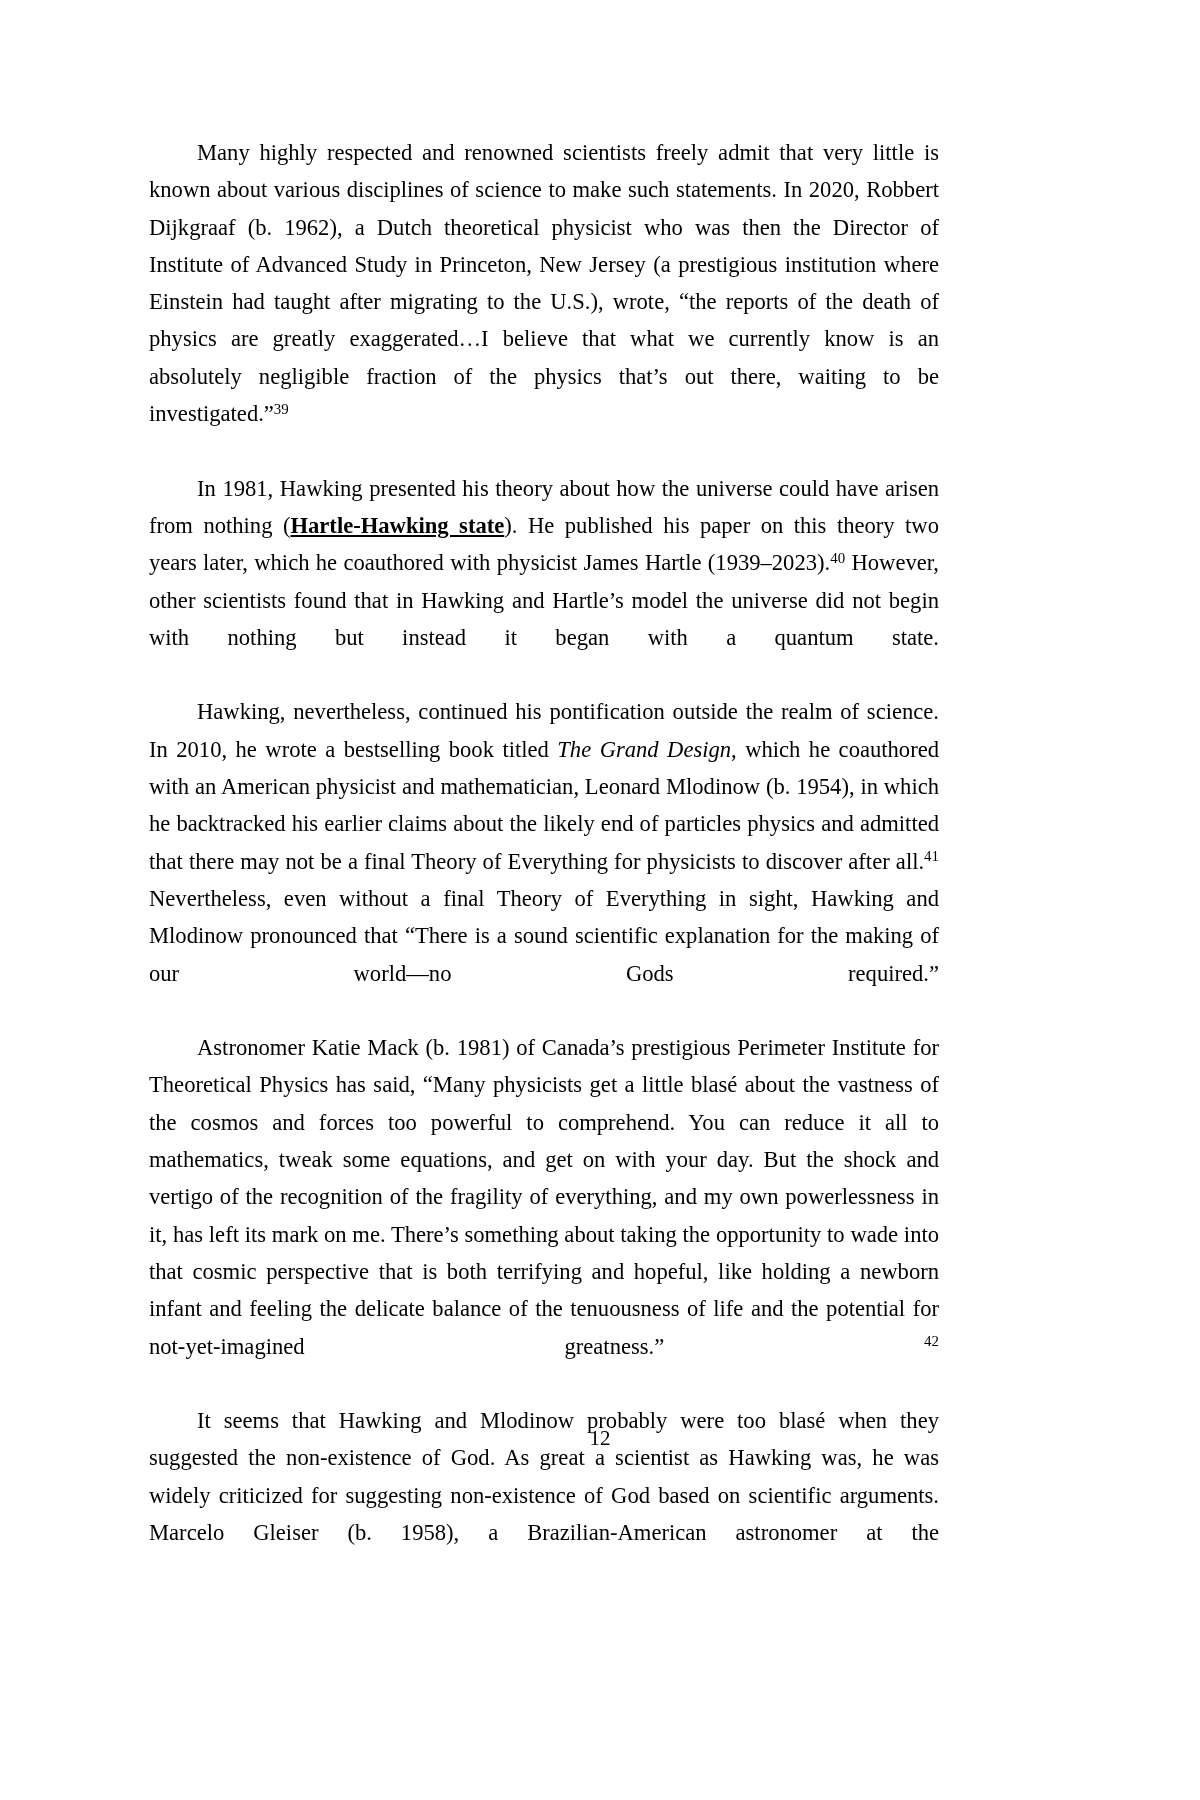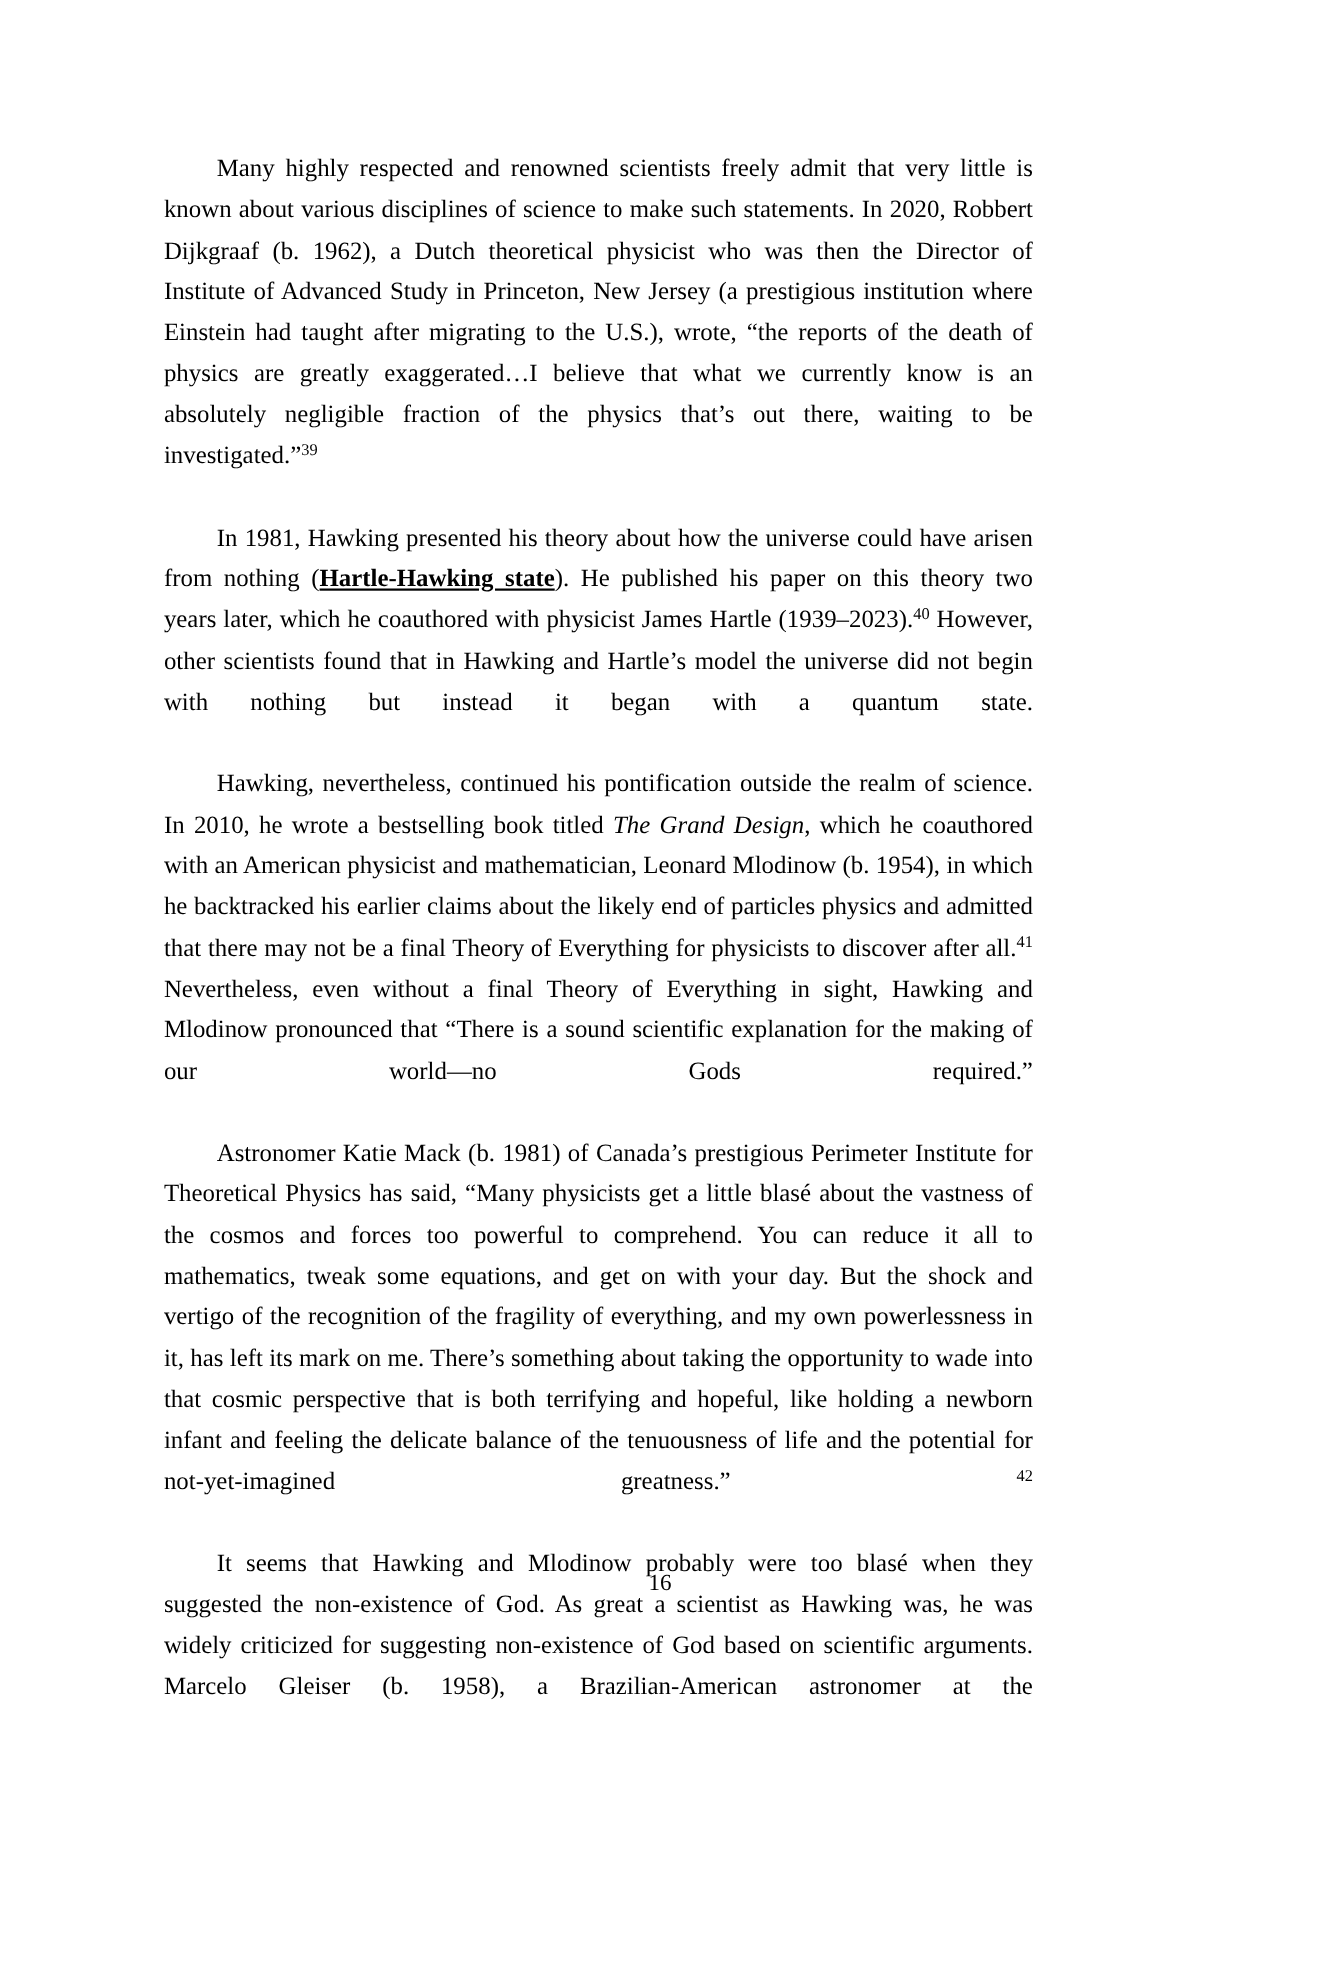--- a/index.html
+++ b/index.html
@@ -93,15 +93,15 @@
 
 
   <div class="body-text">
       <p class="para"><span>Many highly respected and renowned scientists freely admit that very little is known about various disciplines of science to make such statements. In 2020, Robbert Dijkgraaf (b. 1962), a Dutch theoretical physicist who was then the Director of Institute of Advanced Study in Princeton, New Jersey (a prestigious institution where Einstein had taught after migrating to the U.S.), wrote, “the reports of the death of physics are greatly exaggerated…I believe that what we currently know is an absolutely negligible fraction of the physics that’s out there, waiting to be investigated.”</span><sup class="fnref">39</sup></p>
       <p class="para"><span>In 1981, Hawking presented his theory about how the universe could have arisen from nothing (</span><span class="b">Hartle-Hawking state</span><span>). He published his paper on this theory two years later, which he coauthored with physicist James Hartle (1939–2023).</span><sup class="fnref">40</sup><span> However, other scientists found that in Hawking and Hartle’s model the universe did not begin with nothing but instead it began with a quantum state.</span></p>
       <p class="para"><span>Hawking, nevertheless, continued his pontification outside the realm of science. In 2010, he wrote a bestselling book titled </span><span class="i">The Grand Design</span><span>, which he coauthored with an American physicist and mathematician, Leonard Mlodinow (b. 1954), in which he backtracked his earlier claims about the likely end of particles physics and admitted that there may not be a final Theory of Everything for physicists to discover after all.</span><sup class="fnref">41</sup><span> Nevertheless, even without a final Theory of Everything in sight, Hawking and Mlodinow pronounced that “There is a sound scientific explanation for the making of our world—no Gods required.”</span></p>
       <p class="para"><span>Astronomer Katie Mack (b. 1981) of Canada’s prestigious Perimeter Institute for Theoretical Physics has said, “Many physicists get a little blasé about the vastness of the cosmos and forces too powerful to comprehend. You can reduce it all to mathematics, tweak some equations, and get on with your day. But the shock and vertigo of the recognition of the fragility of everything, and my own powerlessness in it, has left its mark on me. There’s something about taking the opportunity to wade into that cosmic perspective that is both terrifying and hopeful, like holding a newborn infant and feeling the delicate balance of the tenuousness of life and the potential for not-yet-imagined greatness.” </span><sup class="fnref">42</sup></p>
       <p class="para"><span>It seems that Hawking and Mlodinow probably were too blasé when they suggested the non-existence of God. As great a scientist as Hawking was, he was widely criticized for suggesting non-existence of God based on scientific arguments. Marcelo Gleiser (b. 1958), a Brazilian-American astronomer at the</span></p>
     </div>
 
-  <div class="folio">16</div>
+  <div class="folio">12</div>
 
 </div>
 
 </body></html>

